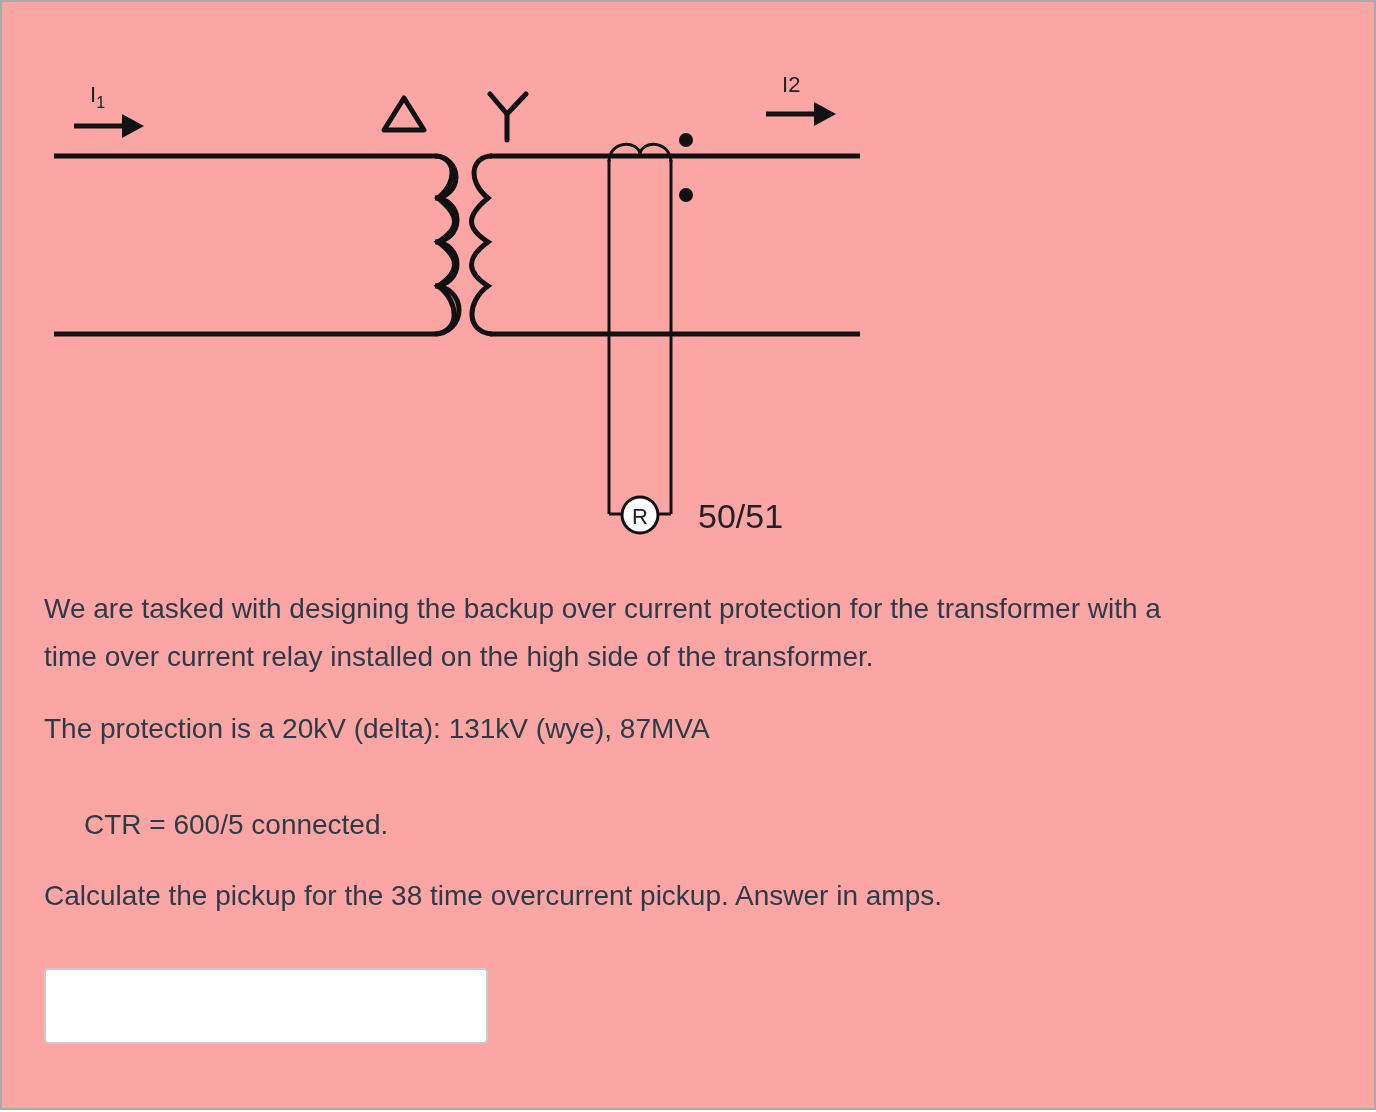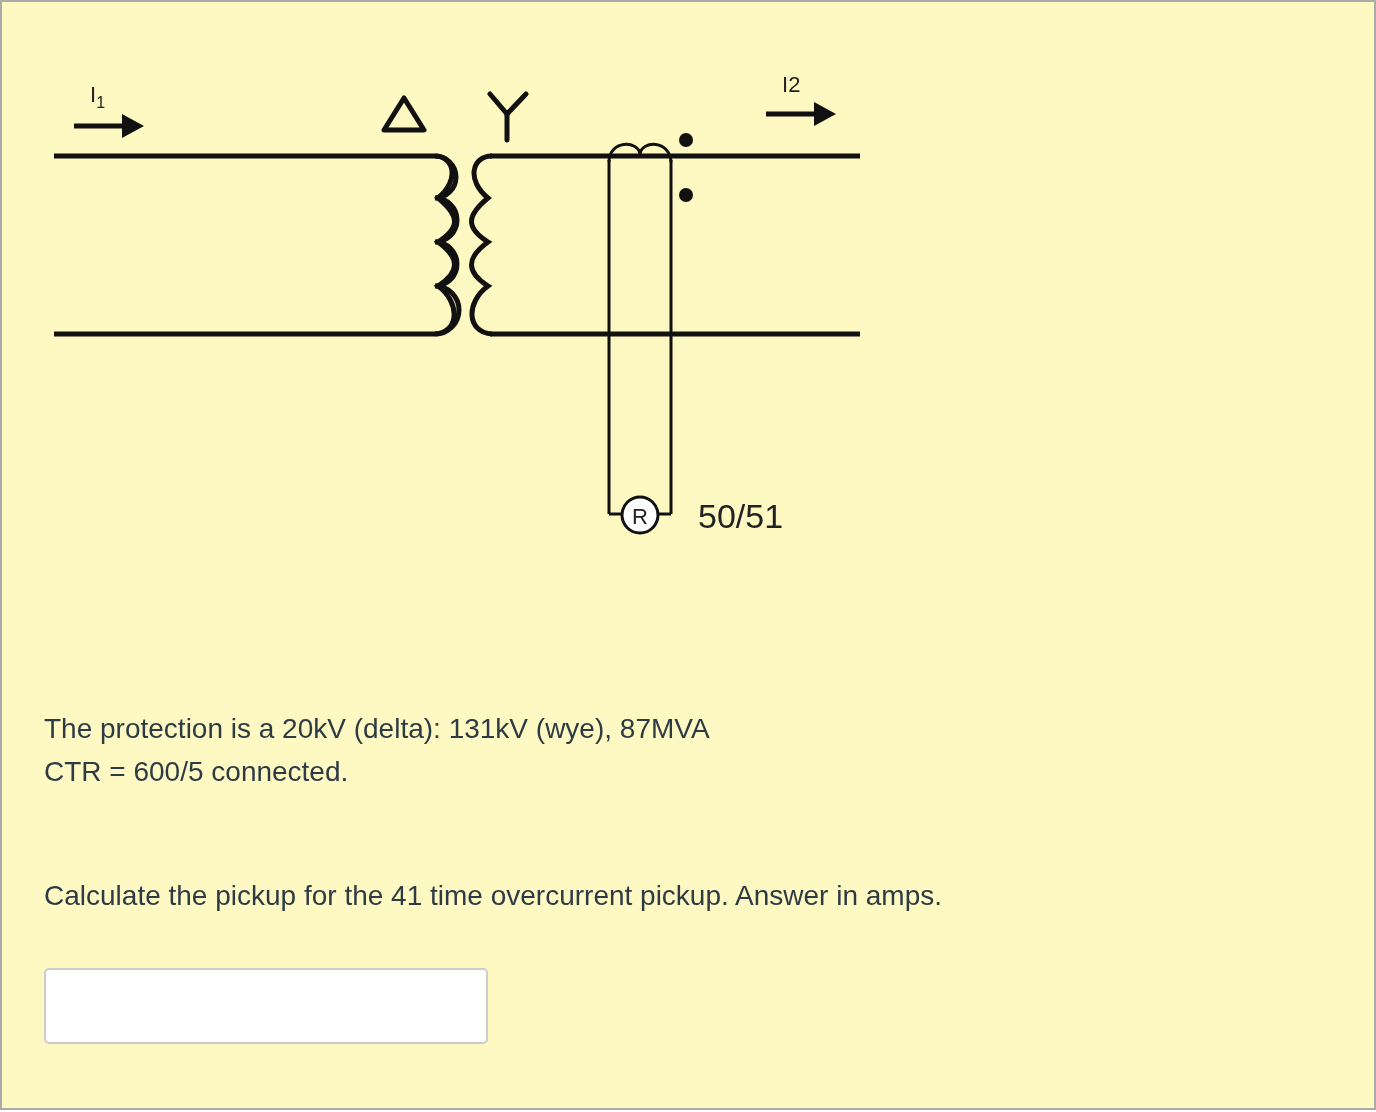--- a/index.html
+++ b/index.html
@@ -1,32 +1,32 @@
 <!DOCTYPE html>
 <html><head>
 <meta charset="utf-8">
 <style>
   html, body { margin: 0; padding: 0; background: #ffffff; }
   body { width: 1376px; height: 1112px; overflow: hidden; }
   .frame {
     position: absolute; left: 0; top: 0;
     width: 1372px; height: 1106px;
     border: 2px solid #aaaaaa;
-    background: #fef9c3;
+    background: #fca5a5;
   }
   .diagram { position: absolute; left: 0; top: 0; }
   .text {
     position: absolute; left: 42px;
     font-family: "Liberation Sans", "DejaVu Sans", sans-serif;
     font-size: 28px; color: #2d3b45; line-height: 48px;
     margin: 0; white-space: nowrap;
   }
   #p1 { top: 583px; }
   #p2 { top: 703px; }
-  #p3 { top: 746px; }
+  #p3 { top: 799px; margin-left: 40px; }
   #p4 { top: 870px; }
   .answer {
     position: absolute; left: 42px; top: 966px;
     width: 444px; height: 76px;
     border: 2px solid #cccccc; border-radius: 5px;
     box-sizing: border-box; background: #fff;
     font-family: "Liberation Sans", sans-serif; font-size: 24px; padding: 0 12px;
     outline: none;
   }
   .svgtext { font-family: "Liberation Sans", "DejaVu Sans", sans-serif; fill: #222; }
@@ -77,18 +77,22 @@
 
     <g>
       <line x1="607" y1="512" x2="622" y2="512" stroke="#111" stroke-width="3"></line>
       <line x1="655" y1="512" x2="669" y2="512" stroke="#111" stroke-width="3"></line>
       <circle cx="638" cy="513" r="18" fill="#fff" stroke="#111" stroke-width="3"></circle>
       <text class="svgtext" x="638" y="522" font-size="22" text-anchor="middle">R</text>
       <text class="svgtext" x="696" y="526" font-size="34">50/51</text>
     </g>
   </svg>
 
+  <p class="text" id="p1">
+    <span>We are tasked with designing the backup over current protection for the transformer with a</span><br>
+    <span>time over current relay installed on the high side of the transformer.</span>
+  </p>
   <p class="text" id="p2">The protection is a 20kV (delta): 131kV (wye), 87MVA</p>
   <p class="text" id="p3">CTR = 600/5 connected.</p>
-  <p class="text" id="p4">Calculate the pickup for the 41 time overcurrent pickup. Answer in amps.</p>
+  <p class="text" id="p4">Calculate the pickup for the 38 time overcurrent pickup. Answer in amps.</p>
 
   <input class="answer" type="text" placeholder="" style="">
 </div>
 
 </body></html>

